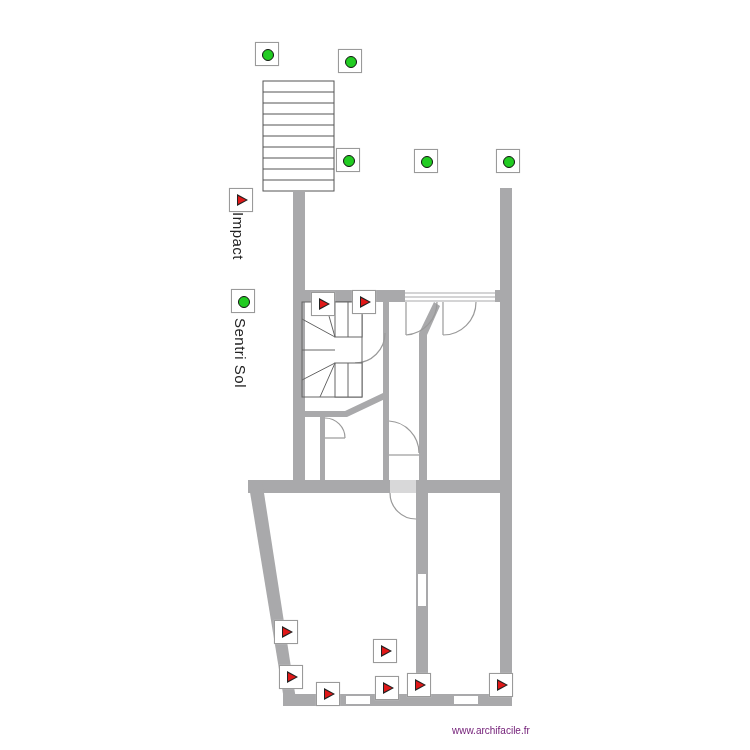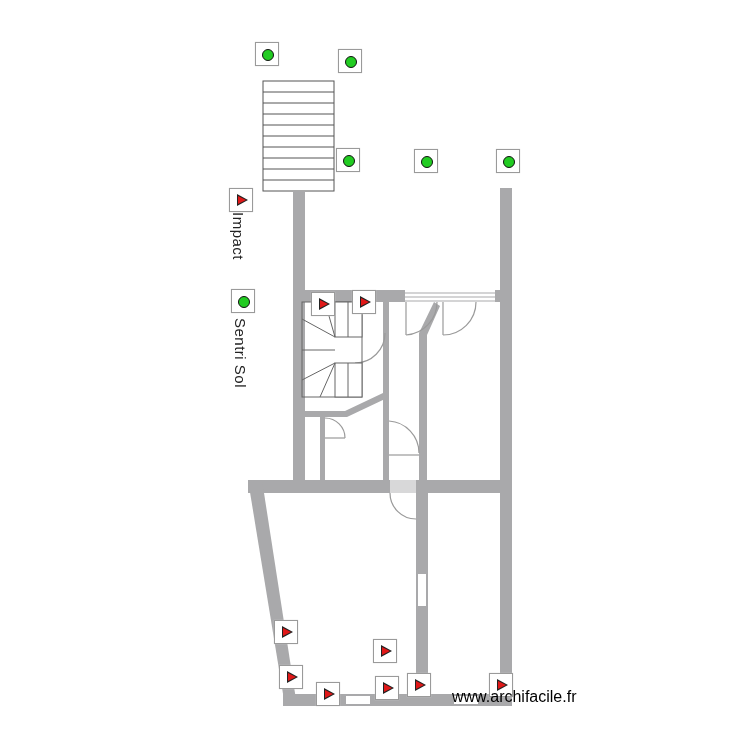--- a/index.html
+++ b/index.html
@@ -3,21 +3,21 @@
   <meta charset="utf-8">
   <style>
     html, body { margin: 0; padding: 0; background: #ffffff; }
     body { width: 750px; height: 750px; position: relative; overflow: hidden; font-family: "Liberation Sans", sans-serif; }
     #plan { position: absolute; left: 0; top: 0; width: 750px; height: 750px; }
     .marker { position: absolute; width: 24px; height: 24px; background: #fff; border: 1px solid #9a9a9a; box-sizing: border-box; box-shadow: 0 0 1px #ccc; }
     .marker .dot { position: absolute; left: 6px; top: 6px; width: 10px; height: 10px; border-radius: 50%; background: #22cc22; border: 1px solid #111; }
     .marker .tri { position: absolute; left: 7px; top: 5px; width: 0; height: 0; border-top: 6px solid transparent; border-bottom: 6px solid transparent; border-left: 11px solid #222; }
     .marker .tri::after { content: ""; position: absolute; left: -10px; top: -4px; border-top: 4px solid transparent; border-bottom: 4px solid transparent; border-left: 8px solid #e01818; }
     .vlabel { position: absolute; writing-mode: vertical-rl; font-size: 15px; color: #222; letter-spacing: 0.5px; }
-    .watermark { position: absolute; left: 452px; top: 688px; font-size: 16px; color: #000000; }
+    .watermark { position: absolute; left: 452px; top: 725px; font-size: 10px; color: #701a75; }
   </style>
 </head>
 <body>
 
 <svg id="plan" viewBox="0 0 750 750" xmlns="http://www.w3.org/2000/svg">
 
   <g stroke="#555" stroke-width="1" fill="#fff">
     <rect x="263" y="81" width="71" height="110"></rect>
     <line x1="263" y1="92" x2="334" y2="92"></line>
     <line x1="263" y1="103" x2="334" y2="103"></line>

